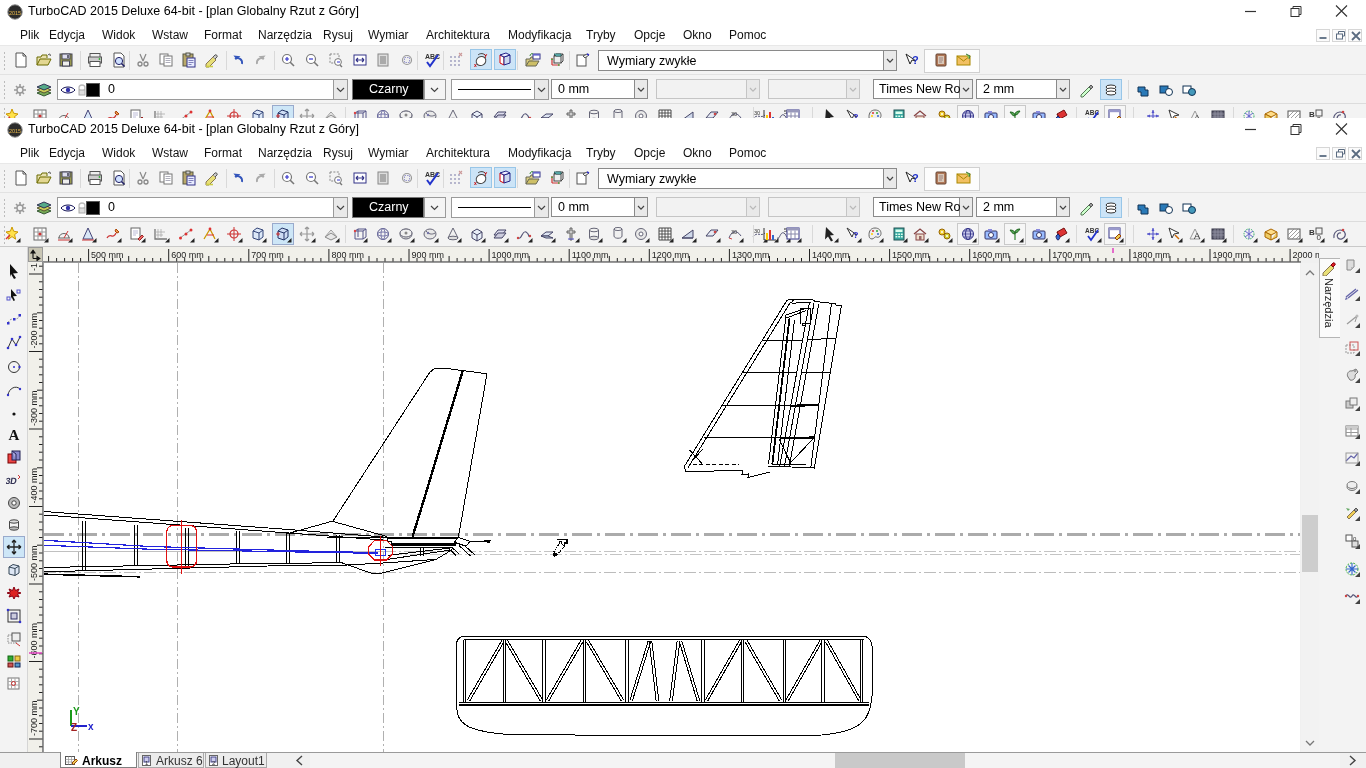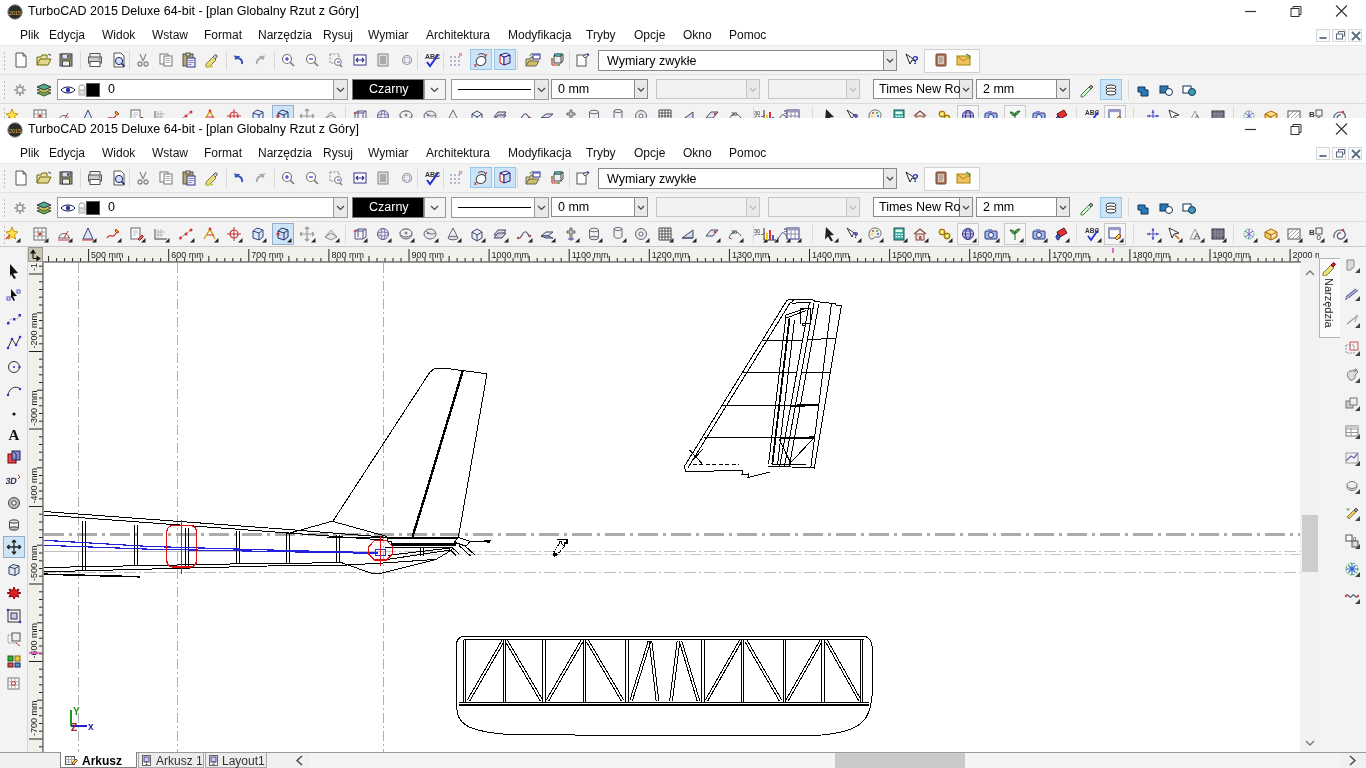--- a/index.html
+++ b/index.html
@@ -1786,21 +1786,21 @@
     <path d="M0.5 4.5h9M0.5 7h9M3.5 1.5v8M6.5 1.5v8" stroke="#999" stroke-width=".7"></path>
     <path d="M7 8l4-4 1.5 1.5-4 4z" fill="#ec5" stroke="#940"></path>
   </svg>
 <div style="position:absolute;left:82px;top:754px;white-space:nowrap;font-size:12px;font-weight:bold;color:#000;">Arkusz</div>
 <div style="left:138px;top:753px;width:66px;height:15px;background:#ececec;border:1px solid #aaa;border-top:none;"></div>
 <svg style="position:absolute;left:142px;top:755px" width="11" height="11">
     <rect x="0.5" y="0.5" width="8" height="10" fill="#fff" stroke="#666"></rect>
     <rect x="2" y="2" width="5" height="5" fill="#cce" stroke="#448"></rect>
     <text x="3" y="9.5" font-size="6" fill="#333" font-family="Liberation Sans">1</text>
   </svg>
-<div style="position:absolute;left:156px;top:754px;white-space:nowrap;font-size:12px;color:#333;">Arkusz 1</div>
+<div style="position:absolute;left:156px;top:754px;white-space:nowrap;font-size:12px;color:#333;">Arkusz 6</div>
 <div style="left:205px;top:753px;width:62px;height:15px;background:#ececec;border:1px solid #aaa;border-top:none;"></div>
 <svg style="position:absolute;left:209px;top:755px" width="11" height="11">
     <rect x="0.5" y="0.5" width="8" height="10" fill="#fff" stroke="#666"></rect>
     <rect x="2" y="2" width="5" height="5" fill="#cce" stroke="#448"></rect>
     <text x="3" y="9.5" font-size="6" fill="#333" font-family="Liberation Sans">2</text>
   </svg>
 <div style="position:absolute;left:222px;top:754px;white-space:nowrap;font-size:12px;color:#333;">Layout1</div>
 <svg style="position:absolute;left:295px;top:755px" width="10" height="11">
     <path d="M7 1L2 5.5 7 10" fill="none" stroke="#444" stroke-width="1.4"></path>
   </svg>

